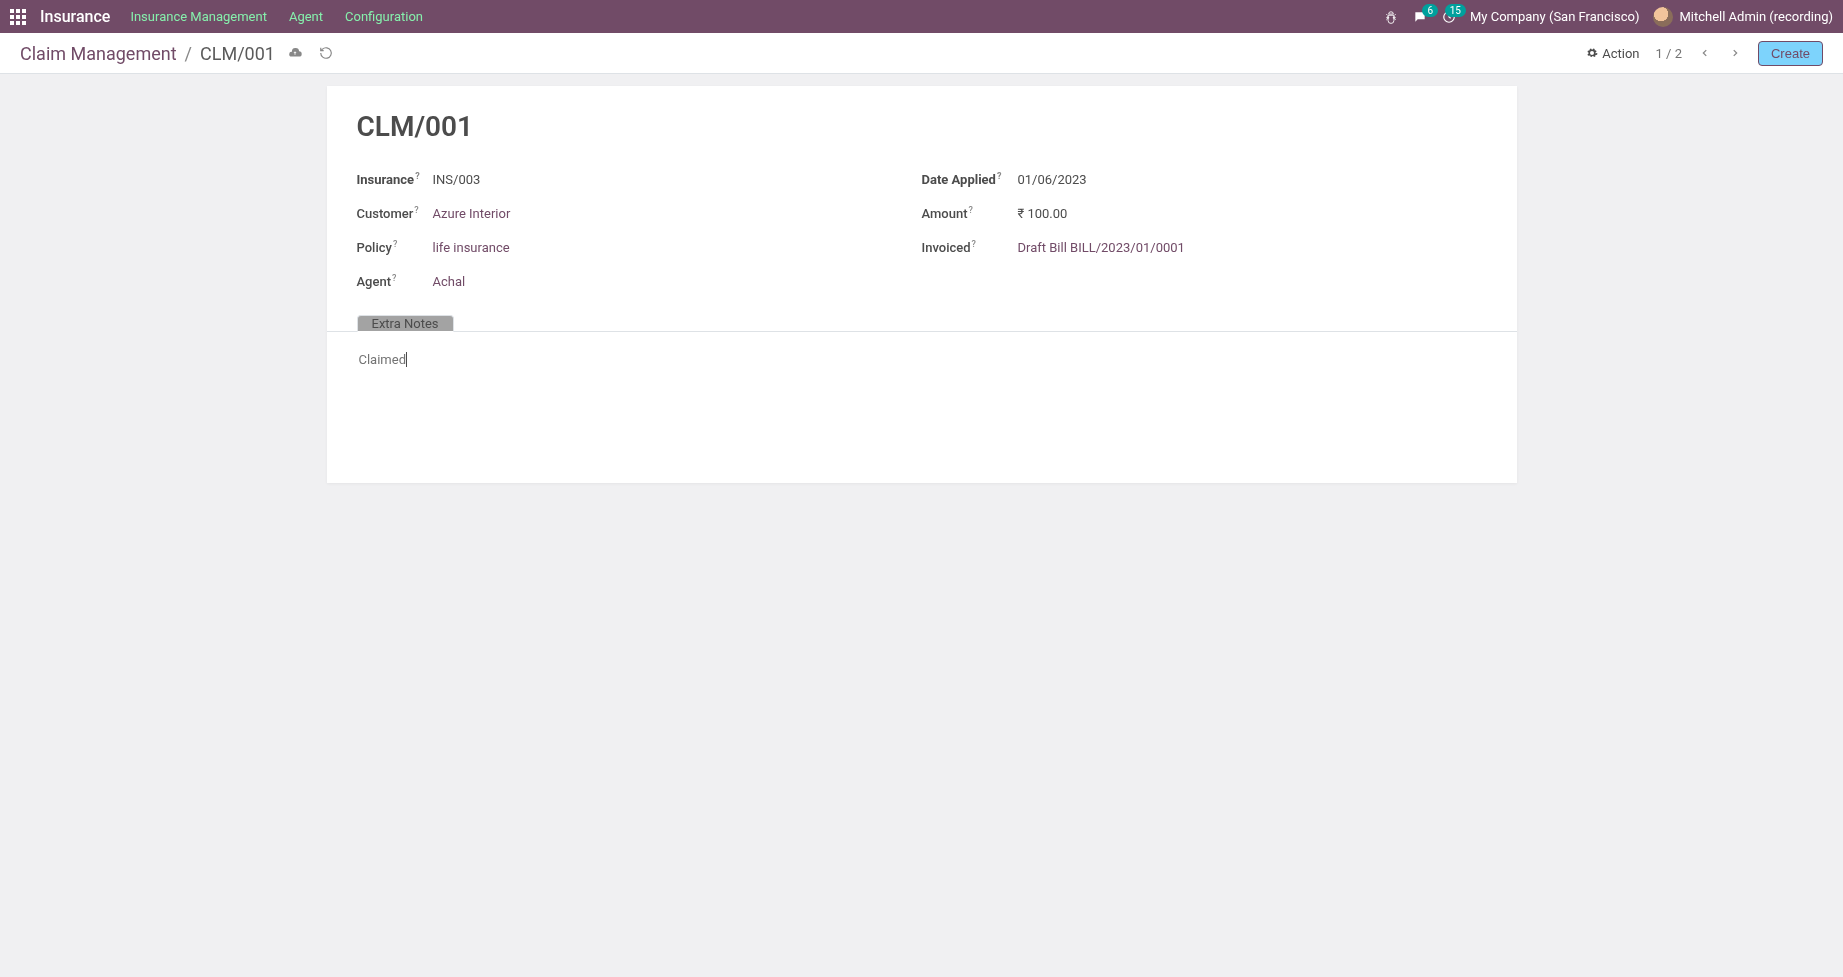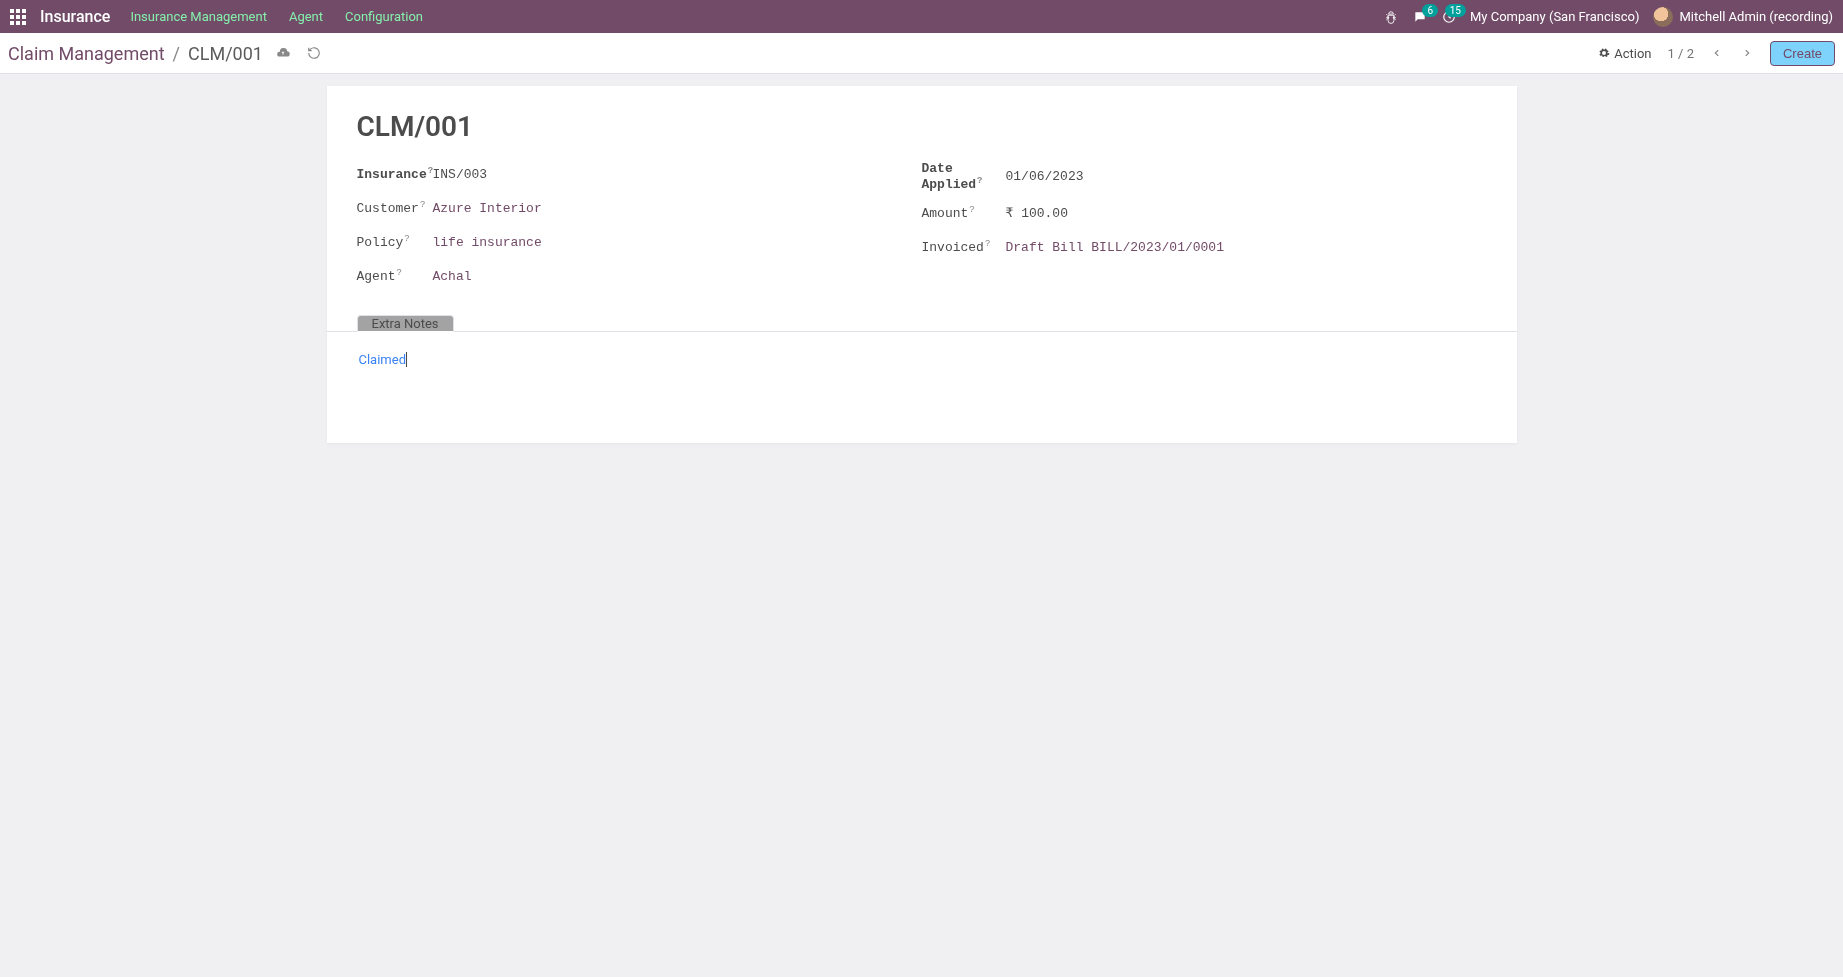--- a/index.html
+++ b/index.html
@@ -53,21 +53,21 @@
     display: inline-block;
   }
   .user { display: flex; align-items: center; gap: 6px; color: #fff; font-size: 13px; cursor: pointer; }
 
   .subbar {
     background: #fff;
     border-bottom: 1px solid #dee2e6;
     height: 41px;
     display: flex;
     align-items: center;
-    padding: 0 8px;
+    padding: 0 20px;
   }
   .breadcrumb { display: flex; align-items: center; gap: 8px; font-size: 18px; }
   .breadcrumb a { color: #714b67; text-decoration: none; cursor: pointer; }
   .breadcrumb .sep { color: #888; }
   .breadcrumb .current { color: #5b5b5b; }
   .bc-icon { color: #888; cursor: pointer; font-size: 14px; padding: 0 4px; }
   .subbar-right { margin-left: auto; display: flex; align-items: center; gap: 16px; }
   .action-btn { display: flex; align-items: center; gap: 4px; color: #4c4c4c; cursor: pointer; font-size: 13px; }
   .pager { color: #737373; font-size: 13px; }
   .chev { color: #888; cursor: pointer; font-size: 16px; padding: 0 2px; }
@@ -89,53 +89,53 @@
   }
   .sheet-inner { padding: 24px 30px 0 30px; }
   .record-title {
     font-size: 28px;
     font-weight: 600;
     color: #4c4c4c;
     margin-bottom: 18px;
   }
   .fields-row { display: flex; gap: 0; }
   .fields-col { flex: 1; }
-  .field-row { display: flex; align-items: center; margin-bottom: 8px; min-height: 26px; font-family: Liberation Mono, monospace; }
+  .field-row { display: flex; align-items: flex-end; margin-bottom: 8px; min-height: 26px; }
   .field-label {
     width: 76px;
     font-size: 13px;
     color: #4c4c4c;
     font-weight: 500;
     position: relative;
   }
   .field-label.strong { font-weight: 700; }
   .help-q {
     font-size: 9px;
     color: #888;
     vertical-align: super;
     margin-left: 1px;
   }
   .field-value { font-size: 13px; color: #4c4c4c; padding-left: 0; }
   .field-value.link { color: #714b67; cursor: pointer; }
-  .fields-col.right .field-label { width: 84px; }
+  .fields-col.right .field-label { width: 96px; }
 
   .tabs { margin-top: 18px; }
   .tab-strip { display: flex; border-bottom: 1px solid #dee2e6; margin: 0 -30px; padding-left: 30px; }
   .tab {
     padding: 0 14px;
     border: 1px solid #dee2e6;
     border-bottom: 1px solid #fff;
     margin-bottom: -1px;
     border-radius: 4px 4px 0 0;
     font-size: 13px;
     color: #4c4c4c;
     cursor: pointer;
     background: #a3a3a3;
   }
-  .tab-body { padding: 20px 2px 76px 2px; font-size: 13px; color: #3b82f6; }
+  .tab-body { padding: 20px 2px 116px 2px; font-size: 13px; color: #737373; }
   .note-text { display: inline; }
   .cursor-bar::after { content: ""; border-right: 1px solid #4c4c4c; margin-left: 0; }
 
   svg { display: block; }
 </style>
 </head>
 <body>
 
 <div class="topnav">
   <div class="apps-icon">

